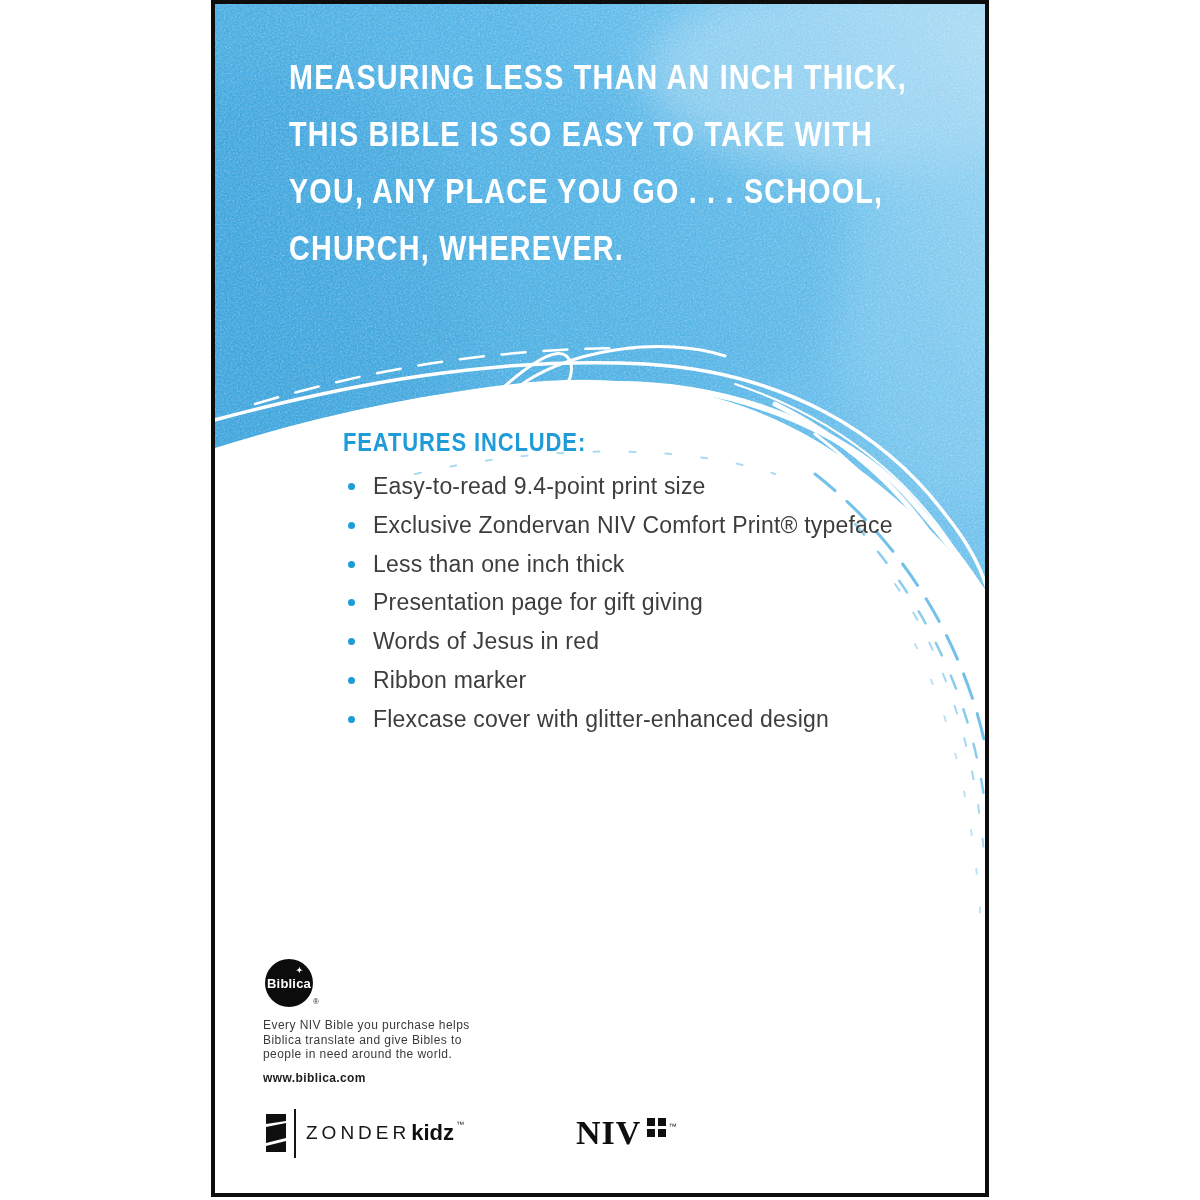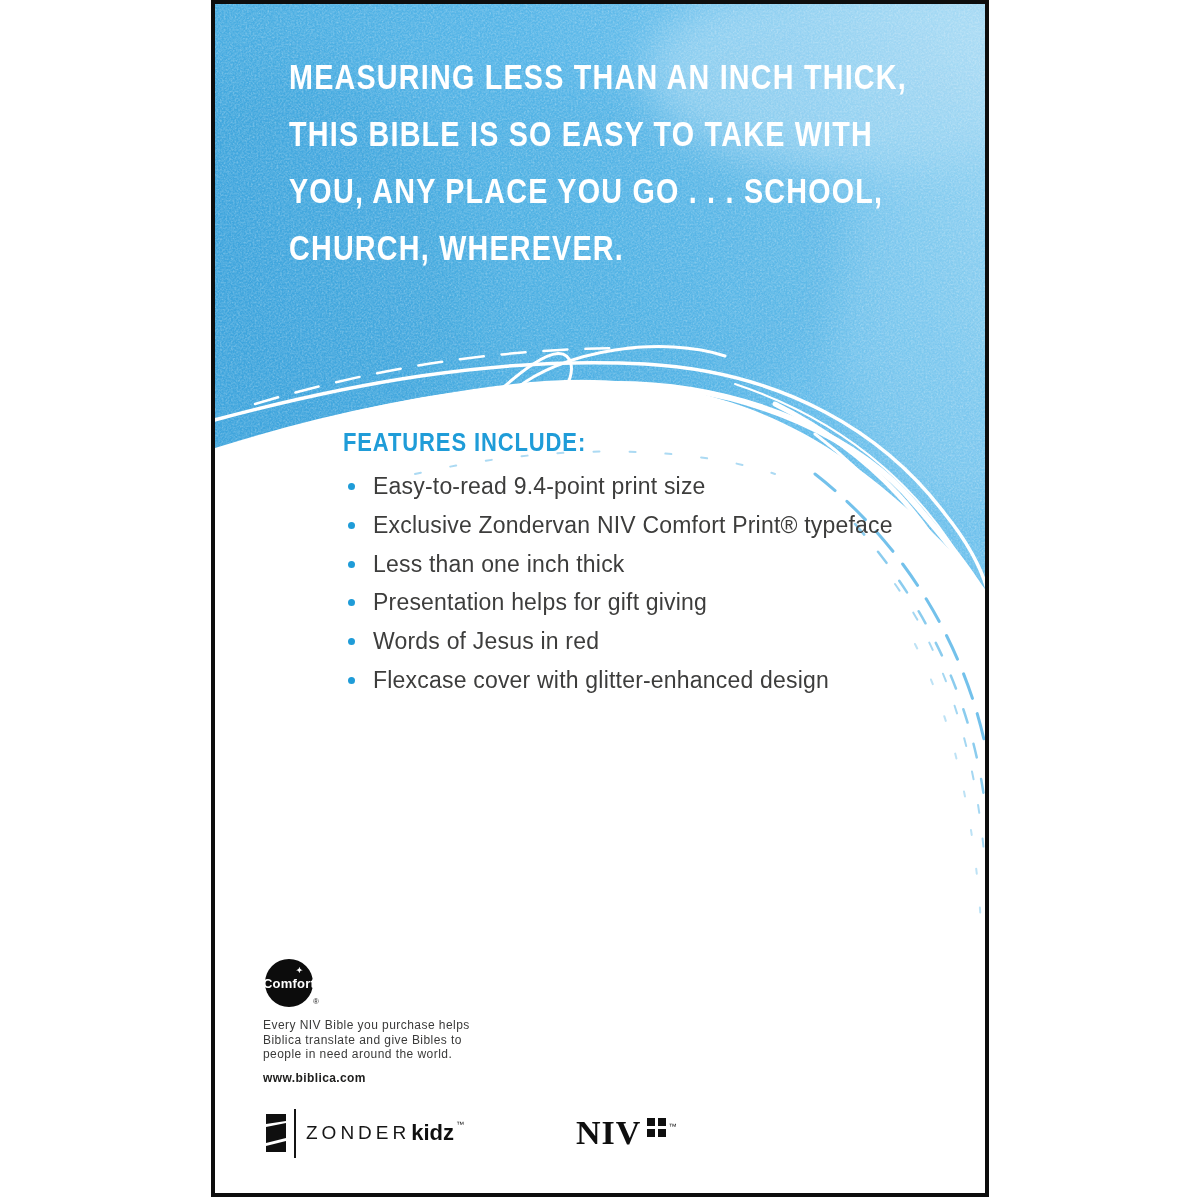--- a/index.html
+++ b/index.html
@@ -117,31 +117,32 @@
       <div>YOU, ANY PLACE YOU GO . . . SCHOOL,</div>
       <div>CHURCH, WHEREVER.</div>
     </div>
 
     <div class="features">
       <div class="features-heading">FEATURES INCLUDE:</div>
       <ul class="features-list">
         <li><span>Easy-to-read 9.4-point print size</span></li>
         <li><span>Exclusive Zondervan NIV Comfort Print® typeface</span></li>
         <li><span>Less than one inch thick</span></li>
-        <li><span>Presentation helps for gift giving</span></li>
+        <li><span>Presentation page for gift giving</span></li>
         <li><span>Words of Jesus in red</span></li>
+        <li><span>Ribbon marker</span></li>
         <li><span>Flexcase cover with glitter-enhanced design</span></li>
       </ul>
     </div>
 
     <div class="biblica">
       <div class="biblica-badge">
         <div class="badge-circle">
           <span class="badge-sparkle">✦</span>
-          <span>Comfort</span>
+          <span>Biblica</span>
         </div>
         <span class="badge-reg">®</span>
       </div>
       <div class="blurb">
         <div>Every NIV Bible you purchase helps</div>
         <div>Biblica translate and give Bibles to</div>
         <div>people in need around the world.</div>
       </div>
       <div class="website">www.biblica.com</div>
     </div>

